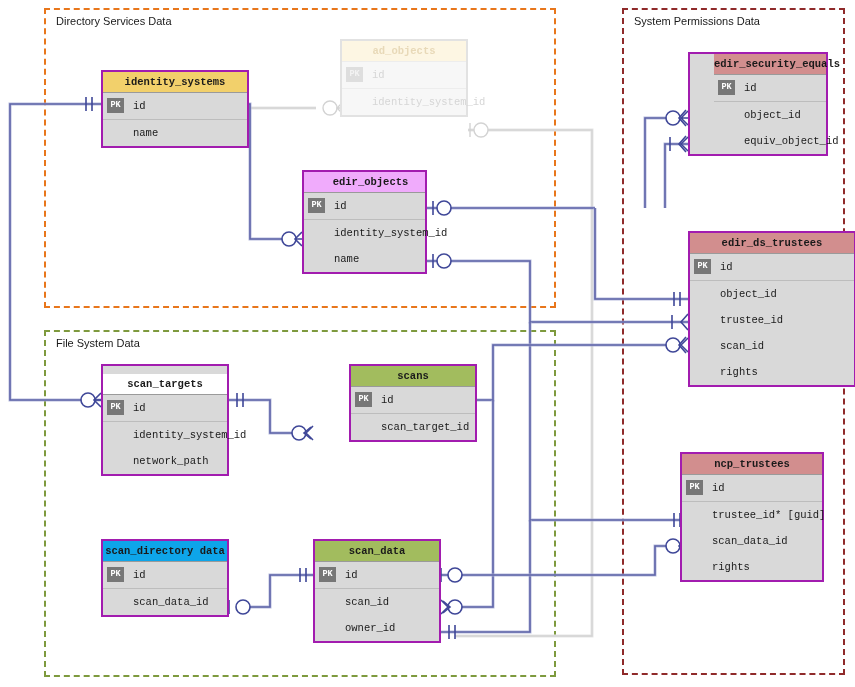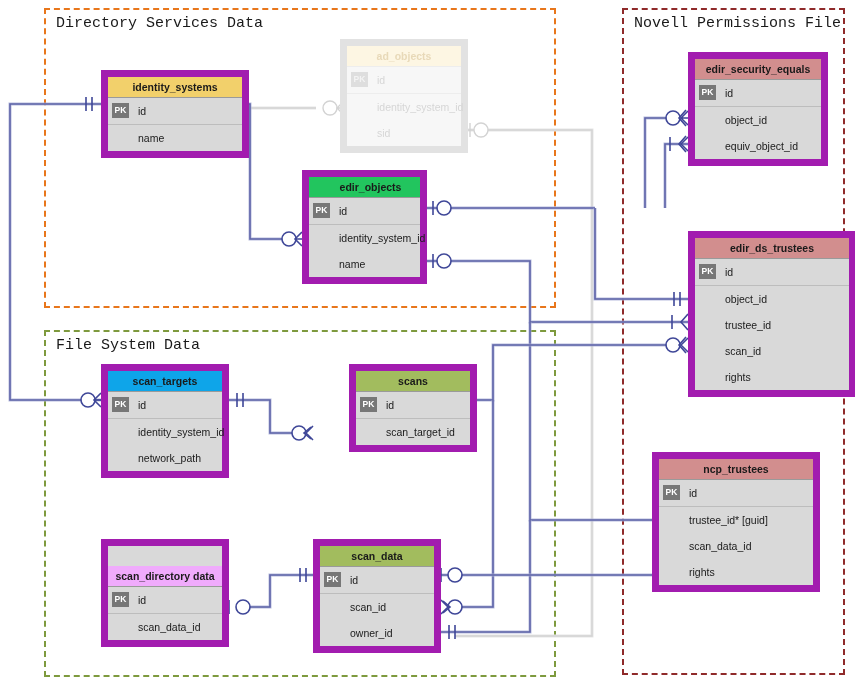--- a/index.html
+++ b/index.html
@@ -1,20 +1,20 @@
 <!DOCTYPE html>
 <html><head>
 <meta charset="utf-8">
 <style>
   html,body{margin:0;padding:0;background:#ffffff;}
   body{font-family:"Liberation Sans", sans-serif;}
   #canvas{position:relative;width:855px;height:687px;overflow:hidden;background:#fff;}
   .group-box{position:absolute;box-sizing:border-box;background:transparent;}
-  .group-label{position:absolute;font-size:15px;color:#1a1a1a;white-space:nowrap;font-family:Liberation Mono, monospace;}
-  .tbl{position:absolute;box-sizing:border-box;border:7px solid #a21caf;background:#d9d9d9;}
+  .group-label{position:absolute;font-size:11px;color:#1a1a1a;white-space:nowrap;}
+  .tbl{position:absolute;box-sizing:border-box;border:2px solid #a21caf;background:#d9d9d9;font-family:Liberation Mono, monospace;}
   .tbl .hdr{box-sizing:border-box;height:21px;line-height:21px;text-align:center;font-size:10.5px;font-weight:bold;color:#1a1a1a;border-bottom:1px solid #9a9a9a;}
   .tbl .rows{position:relative;}
   .tbl .row{position:relative;height:26px;line-height:26px;font-size:10.5px;color:#1a1a1a;padding-left:30px;white-space:nowrap;}
   .tbl .row.pkrow{border-bottom:1px solid #bdbdbd;}
   .pkbadge{position:absolute;left:4px;top:5px;width:17px;height:15px;line-height:15px;text-align:center;font-size:8.5px;font-weight:bold;color:#ffffff;background:#777777;}
   .tbl.faded{border-color:#e2e2e2;background:#f7f7f7;}
   .tbl.faded .hdr{color:#e8d9b8;border-bottom-color:#ededed;}
   .tbl.faded .row{color:#d6d6d6;}
   .tbl.faded .row.pkrow{border-bottom-color:#ededed;}
   .tbl.faded .pkbadge{background:#dedede;color:#f3f3f3;}
@@ -32,21 +32,21 @@
 <body>
 
 <div id="canvas">
 
   <div id="groups-layer">
       <div class="group-box" style="left: 44px; top: 8px; width: 512px; height: 300px; border: 2.5px dashed rgb(232, 118, 27);"></div>
       <div class="group-label" style="left: 56px; top: 15px;">Directory Services Data</div>
       <div class="group-box" style="left: 44px; top: 330px; width: 512px; height: 347px; border: 2.5px dashed rgb(126, 154, 62);"></div>
       <div class="group-label" style="left: 56px; top: 337px;">File System Data</div>
       <div class="group-box" style="left: 622px; top: 8px; width: 223px; height: 667px; border: 2.5px dashed rgb(143, 42, 42);"></div>
-      <div class="group-label" style="left: 634px; top: 15px;">Novell Permissions File</div>
+      <div class="group-label" style="left: 634px; top: 15px;">System Permissions Data</div>
     </div>
 
   <svg class="links" viewBox="0 0 855 687">
 
     <g>
       <path class="gl-faded" d="M229,108 L316,108"></path>
       <path class="lk-faded" d="M229,108 L316,108"></path>
       <circle class="symfill-faded" cx="330" cy="108" r="7"></circle>
       <path class="sym-faded" d="M344,101 L337,108 L344,115 M344,108 L337,108"></path>
     </g>
@@ -175,75 +175,74 @@
         <div class="rows">
           <div class="row pkrow"><span class="pkbadge">PK</span><span>id</span></div>
           <div class="row"><span>name</span></div>
         </div>
       </div>
       <div class="tbl faded" style="left: 340px; top: 39px; width: 128px;">
         <div class="hdr" style="background: rgb(253, 246, 227);">ad_objects</div>
         <div class="rows">
           <div class="row pkrow"><span class="pkbadge">PK</span><span>id</span></div>
           <div class="row"><span>identity_system_id</span></div>
-          <div class="row"><span>sid</span></div>
         </div>
       </div>
       <div class="tbl" style="left: 302px; top: 170px; width: 125px;">
-        <div class="hdr" style="background: #22c55e; padding-left: 12px;">edir_objects</div>
+        <div class="hdr" style="background: #f0abfc; padding-left: 12px;">edir_objects</div>
         <div class="rows">
           <div class="row pkrow"><span class="pkbadge">PK</span><span>id</span></div>
           <div class="row"><span>identity_system_id</span></div>
           <div class="row"><span>name</span></div>
         </div>
       </div>
-      <div class="tbl" style="left: 688px; top: 52px; width: 140px;">
+      <div class="tbl" style="left: 688px; top: 52px; width: 140px; padding-left: 24px;">
         <div class="hdr" style="background: rgb(210, 142, 142);">edir_security_equals</div>
         <div class="rows">
           <div class="row pkrow"><span class="pkbadge">PK</span><span>id</span></div>
           <div class="row"><span>object_id</span></div>
           <div class="row"><span>equiv_object_id</span></div>
         </div>
       </div>
       <div class="tbl" style="left: 688px; top: 231px; width: 168px;">
         <div class="hdr" style="background: rgb(210, 142, 142);">edir_ds_trustees</div>
         <div class="rows">
           <div class="row pkrow"><span class="pkbadge">PK</span><span>id</span></div>
           <div class="row"><span>object_id</span></div>
           <div class="row"><span>trustee_id</span></div>
           <div class="row"><span>scan_id</span></div>
           <div class="row"><span>rights</span></div>
         </div>
       </div>
-      <div class="tbl" style="left: 652px; top: 452px; width: 168px;">
+      <div class="tbl" style="left: 680px; top: 452px; width: 144px;">
         <div class="hdr" style="background: rgb(210, 142, 142);">ncp_trustees</div>
         <div class="rows">
           <div class="row pkrow"><span class="pkbadge">PK</span><span>id</span></div>
           <div class="row"><span>trustee_id* [guid]</span></div>
           <div class="row"><span>scan_data_id</span></div>
           <div class="row"><span>rights</span></div>
         </div>
       </div>
       <div class="tbl" style="left: 101px; top: 364px; width: 128px;">
-        <div class="hdr" style="background: #0ea5e9;">scan_targets</div>
+        <div class="hdr" style="background: #ffffff; margin-top: 8px;">scan_targets</div>
         <div class="rows">
           <div class="row pkrow"><span class="pkbadge">PK</span><span>id</span></div>
           <div class="row"><span>identity_system_id</span></div>
           <div class="row"><span>network_path</span></div>
         </div>
       </div>
       <div class="tbl" style="left: 313px; top: 364px; width: 128px; margin-left: 36px;">
         <div class="hdr" style="background: rgb(162, 188, 94);">scans</div>
         <div class="rows">
           <div class="row pkrow"><span class="pkbadge">PK</span><span>id</span></div>
           <div class="row"><span>scan_target_id</span></div>
         </div>
       </div>
       <div class="tbl" style="left: 101px; top: 539px; width: 128px;">
-        <div class="hdr" style="background: #f0abfc; margin-top: 20px;">scan_directory data</div>
+        <div class="hdr" style="background: #0ea5e9;">scan_directory data</div>
         <div class="rows">
           <div class="row pkrow"><span class="pkbadge">PK</span><span>id</span></div>
           <div class="row"><span>scan_data_id</span></div>
         </div>
       </div>
       <div class="tbl" style="left: 313px; top: 539px; width: 128px;">
         <div class="hdr" style="background: rgb(162, 188, 94);">scan_data</div>
         <div class="rows">
           <div class="row pkrow"><span class="pkbadge">PK</span><span>id</span></div>
           <div class="row"><span>scan_id</span></div>

